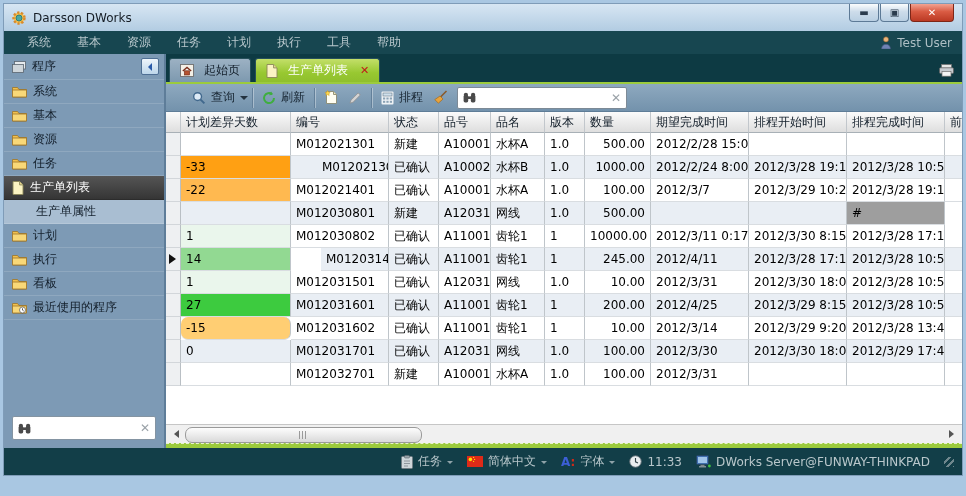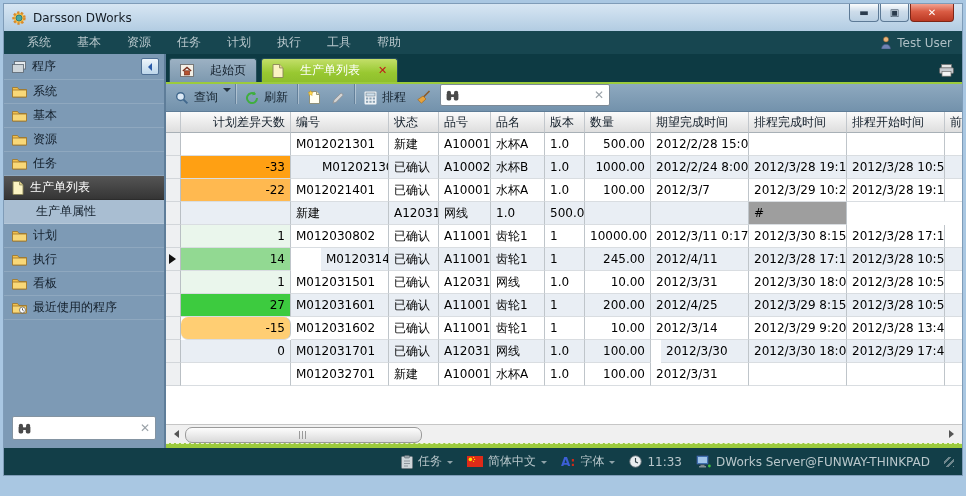--- a/index.html
+++ b/index.html
@@ -46,53 +46,53 @@
     display:flex;align-items:center;padding:0 5px;gap:4px;margin-top:auto;}
   .sbsearch input{flex:1;border:none;outline:none;min-width:0;font-size:12px;background:transparent;}
   .clearx{color:#9aa2a8;font-weight:bold;font-size:12px;line-height:1;}
 
   
   .main{flex:1 1 auto;display:flex;flex-direction:column;min-width:0;background:#fff;}
 
   
   .tabbar{height:28px;flex:0 0 28px;background:#0d3a43;display:flex;align-items:flex-end;
     padding-left:3px;gap:4px;}
-  .tab{height:24px;display:flex;align-items:center;gap:16px;padding:8px 10px;border-radius:3px 3px 0 0;
+  .tab{height:24px;display:flex;align-items:center;gap:10px;padding:8px 10px;border-radius:3px 3px 0 0;
     box-sizing:border-box;border:1px solid #27505b;border-bottom:none;}
   .tab.inactive{background:linear-gradient(#9cb1c3,#7d99af);color:#131f2b;}
   .tab.active{background:linear-gradient(#c3df69,#98c831 60%,#8fbf2c);color:#fff;}
   .tclose{color:#c01818;font-weight:bold;font-size:11px;margin-left:2px;line-height:1;}
   .tabbar .tspace{flex:1;}
   .tabbar .tbicon{margin:0 8px 5px 0;}
 
   
   .toolbar{height:30px;flex:0 0 30px;background:linear-gradient(#8ea9bf,#7392ac);
     border-top:2px solid #9ccb3c;border-bottom:1px solid #5f7d97;box-sizing:border-box;
-    display:flex;padding-left:4px;color:#15232f;}
+    display:flex;align-items:center;padding-left:21px;color:#15232f;}
   .tbtn{display:flex;align-items:center;gap:5px;padding:2px 5px;}
   .caret{width:0;height:0;border:4px solid transparent;border-top-color:#23323f;margin-top:4px;}
   .tsep{width:1px;height:20px;background:#63809a;box-shadow:1px 0 0 rgba(255,255,255,.35);margin:0 4px;}
   .tsearch{width:158px;height:20px;background:#fff;border:1px solid #7d8a96;border-radius:2px;
     display:flex;align-items:center;gap:4px;padding:0 5px;margin-left:4px;}
   .tsearch input{flex:1;border:none;outline:none;min-width:0;font-size:12px;}
 
   
   .tablewrap{flex:1 1 auto;min-height:0;overflow:hidden;background:#fff;display:flex;flex-direction:column;}
   .grid{display:grid;grid-template-columns:15px 110px 98px 50px 52px 54px 40px 66px 98px 98px 98px 19px;}
   .thead{flex:0 0 21px;height:21px;}
   .hcell{background:linear-gradient(#fbfbfb,#dedede);border-right:1px solid #c2c7cc;border-bottom:1px solid #a8b0b6;
     box-sizing:border-box;line-height:20px;padding:0 5px;white-space:nowrap;overflow:hidden;color:#121e2a;}
   .hcell.first{padding:0;}
   .trow{height:23px;}
   .tcell{box-sizing:border-box;border-right:1px solid #bfc5ca;border-bottom:1px solid #d9dde1;
     line-height:22px;padding:0 5px;white-space:nowrap;overflow:hidden;color:#000;}
   .rowsel{background:#eef0f2;border-right:1px solid #b9bfc4;border-bottom:1px solid #d2d6da;
     box-sizing:border-box;display:flex;align-items:center;justify-content:center;padding:0;}
   .curarrow{width:0;height:0;border:5px solid transparent;border-left:7px solid #111;margin-left:4px;}
-  .a-c{text-align:right}.a-r{text-align:right}.a-l{text-align:left}
+  .a-c{text-align:left}.a-r{text-align:right}.a-l{text-align:left}
   .tfill{flex:1 1 auto;background:#fff;}
 
   
   .hscroll{flex:0 0 19px;height:19px;background:#f0f0f0;border-top:1px solid #c6c6c6;display:flex;align-items:center;box-sizing:border-box;}
   .sarrow{width:17px;height:17px;display:flex;align-items:center;justify-content:center;}
   .tri-l{width:0;height:0;border:4px solid transparent;border-right:5px solid #555;}
   .tri-r{width:0;height:0;border:4px solid transparent;border-left:5px solid #555;}
   .strack{flex:1;height:17px;position:relative;}
   .sthumb{position:absolute;left:2px;top:1px;width:235px;height:14px;border:1px solid #9a9a9a;border-radius:7px;
     background:linear-gradient(#fdfdfd,#d9d9d9);display:flex;align-items:center;justify-content:center;}
@@ -390,22 +390,22 @@
         <div class="thead grid">
               <div class="hcell first"></div>
               <div class="hcell a-c">计划差异天数</div>
               <div class="hcell a-l">编号</div>
               <div class="hcell a-l">状态</div>
               <div class="hcell a-l">品号</div>
               <div class="hcell a-l">品名</div>
               <div class="hcell a-l">版本</div>
               <div class="hcell a-l">数量</div>
               <div class="hcell a-l">期望完成时间</div>
+              <div class="hcell a-l">排程开始时间</div>
               <div class="hcell a-l">排程完成时间</div>
-              <div class="hcell a-l">排程开始时间</div>
               <div class="hcell a-l">前</div>
             </div>
         <div>
               <div class="trow grid">
                 <div class="rowsel"></div>
                 <div class="tcell a-c" style="background: rgb(255, 255, 255);"></div>
                 <div class="tcell a-l" style="background: rgb(255, 255, 255);">M012021301</div>
                 <div class="tcell a-l" style="background: rgb(255, 255, 255);">新建</div>
                 <div class="tcell a-l" style="background: rgb(255, 255, 255);">A10001</div>
                 <div class="tcell a-l" style="background: rgb(255, 255, 255);">水杯A</div>
@@ -440,20 +440,21 @@
                 <div class="tcell a-l" style="background: rgb(255, 255, 255);">1.0</div>
                 <div class="tcell a-r" style="background: rgb(255, 255, 255);">100.00</div>
                 <div class="tcell a-l" style="background: rgb(255, 255, 255);">2012/3/7</div>
                 <div class="tcell a-l" style="background: rgb(255, 255, 255);">2012/3/29 10:20</div>
                 <div class="tcell a-l" style="background: rgb(255, 255, 255);">2012/3/28 19:10</div>
                 <div class="tcell a-l" style="background: rgb(255, 255, 255);"></div>
               </div>
               <div class="trow grid">
                 <div class="rowsel"></div>
                 <div class="tcell a-c" style="background: rgb(233, 238, 244);"></div>
+                <div class="tcell a-l" style="background: rgb(233, 238, 244);">M012030801</div>
                 <div class="tcell a-l" style="background: rgb(233, 238, 244);">新建</div>
                 <div class="tcell a-l" style="background: rgb(233, 238, 244);">A12031</div>
                 <div class="tcell a-l" style="background: rgb(233, 238, 244);">网线</div>
                 <div class="tcell a-l" style="background: rgb(233, 238, 244);">1.0</div>
                 <div class="tcell a-r" style="background: rgb(233, 238, 244);">500.00</div>
                 <div class="tcell a-l" style="background: rgb(233, 238, 244);"></div>
                 <div class="tcell a-l" style="background: rgb(233, 238, 244);"></div>
                 <div class="tcell a-l" style="background: rgb(158, 158, 158);">#</div>
               </div>
               <div class="trow grid">
@@ -530,21 +531,21 @@
               </div>
               <div class="trow grid">
                 <div class="rowsel"></div>
                 <div class="tcell a-c" style="background: rgb(233, 238, 244);">0</div>
                 <div class="tcell a-l" style="background: rgb(233, 238, 244);">M012031701</div>
                 <div class="tcell a-l" style="background: rgb(233, 238, 244);">已确认</div>
                 <div class="tcell a-l" style="background: rgb(233, 238, 244);">A12031</div>
                 <div class="tcell a-l" style="background: rgb(233, 238, 244);">网线</div>
                 <div class="tcell a-l" style="background: rgb(233, 238, 244);">1.0</div>
                 <div class="tcell a-r" style="background: rgb(233, 238, 244);">100.00</div>
-                <div class="tcell a-l" style="background: rgb(233, 238, 244); margin-left: 10px;">2012/3/30</div>
+                <div class="tcell a-l" style="background: rgb(233, 238, 244);">2012/3/30</div>
                 <div class="tcell a-l" style="background: rgb(233, 238, 244);">2012/3/30 18:00</div>
                 <div class="tcell a-l" style="background: rgb(233, 238, 244);">2012/3/29 17:46</div>
                 <div class="tcell a-l" style="background: rgb(233, 238, 244);"></div>
               </div>
               <div class="trow grid">
                 <div class="rowsel"></div>
                 <div class="tcell a-c" style="background: rgb(255, 255, 255);"></div>
                 <div class="tcell a-l" style="background: rgb(255, 255, 255);">M012032701</div>
                 <div class="tcell a-l" style="background: rgb(255, 255, 255);">新建</div>
                 <div class="tcell a-l" style="background: rgb(255, 255, 255);">A10001</div>

